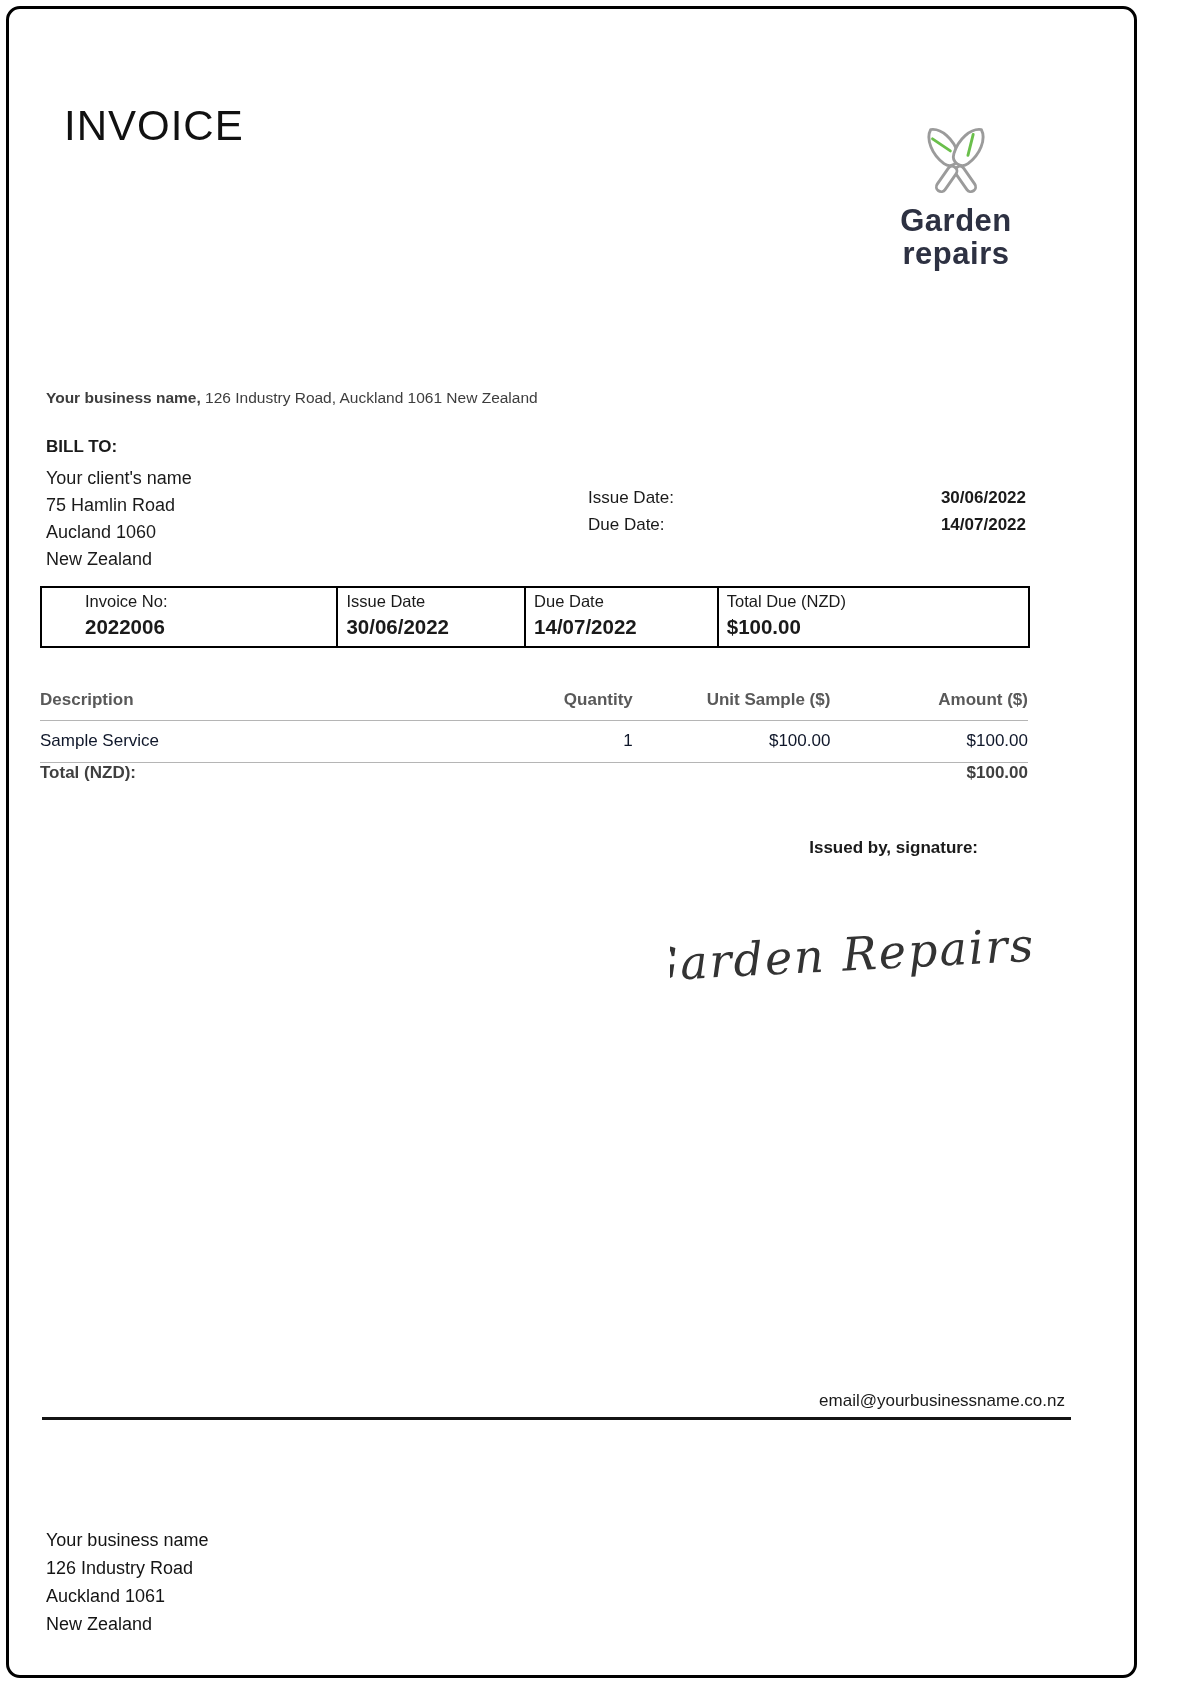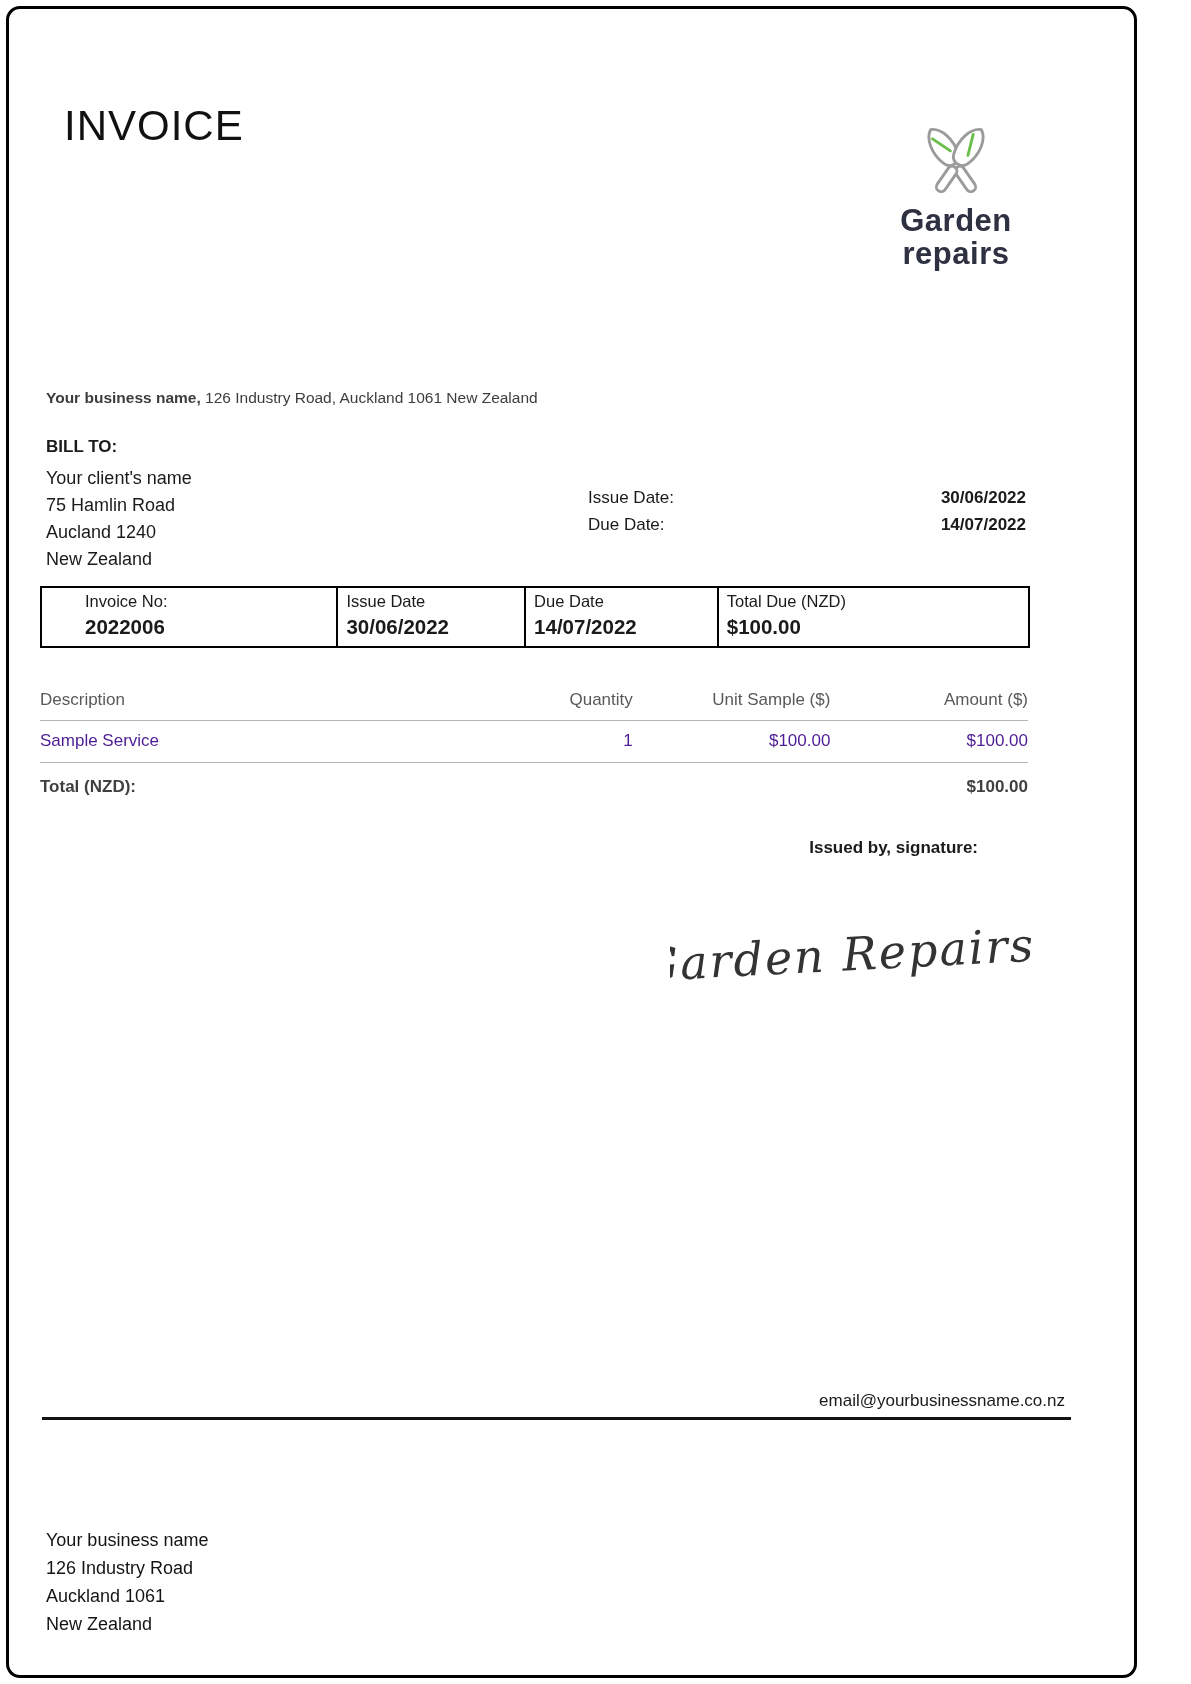--- a/index.html
+++ b/index.html
@@ -57,31 +57,31 @@
   .summary td:first-child{border-left:none;padding-left:43px;}
   .summary{border:2.5px solid #000;}
   .summary .hdr td{font-size:16.5px;padding-top:4px;}
   .summary .val td{font-size:20.5px;font-weight:700;padding-bottom:7px;}
   
   .items{
     position:absolute;left:40px;top:686px;width:988px;
     border-collapse:collapse;table-layout:fixed;
   }
   .items th{
-    font-size:17px;font-weight:400;color:#595959;text-align:right;
+    font-size:17px;font-weight:700;color:#595959;text-align:right;
     padding:4px 0 10px 0;border-bottom:1px solid #b5b5b5;
   }
   .items th:first-child{text-align:left;}
   .items td{
-    font-size:17px;color:#4c1d95;text-align:right;
+    font-size:17px;color:#0f172a;text-align:right;
     padding:10px 0 11px 0;border-bottom:1px solid #b5b5b5;
   }
   .items td:first-child{text-align:left;}
   .items .total td{
-    font-weight:700;color:#404040;border-bottom:none;padding-top:14px;
+    font-weight:700;color:#404040;border-bottom:none;padding-top:0;
   }
   
   .sig-label{
     position:absolute;right:165px;top:838px;
     font-size:17px;font-weight:700;text-align:left;
   }
   .sig-script{position:absolute;left:670px;top:888px;width:370px;height:125px;}
   .sig-script text{
     font-family:"DejaVu Serif", serif;
     font-style:italic;font-size:46px;fill:#333;letter-spacing:2px;
@@ -125,21 +125,21 @@
     <div class="logo-word">Garden</div>
     <div class="logo-word">repairs</div>
   </div>
 
   <div class="business-line"><span class="b">Your business name,</span><span> 126 Industry Road, Auckland 1061 New Zealand</span></div>
 
   <div class="bill-to">
     <div class="label">BILL TO:</div>
     <div class="line">Your client's name</div>
     <div class="line">75 Hamlin Road</div>
-    <div class="line">Aucland 1240</div>
+    <div class="line">Aucland 1060</div>
     <div class="line">New Zealand</div>
   </div>
 
   <div class="meta">
     <div class="meta-row">
       <span class="lbl">Issue Date:</span>
       <span class="val">30/06/2022</span>
     </div>
     <div class="meta-row">
       <span class="lbl">Due Date:</span>

